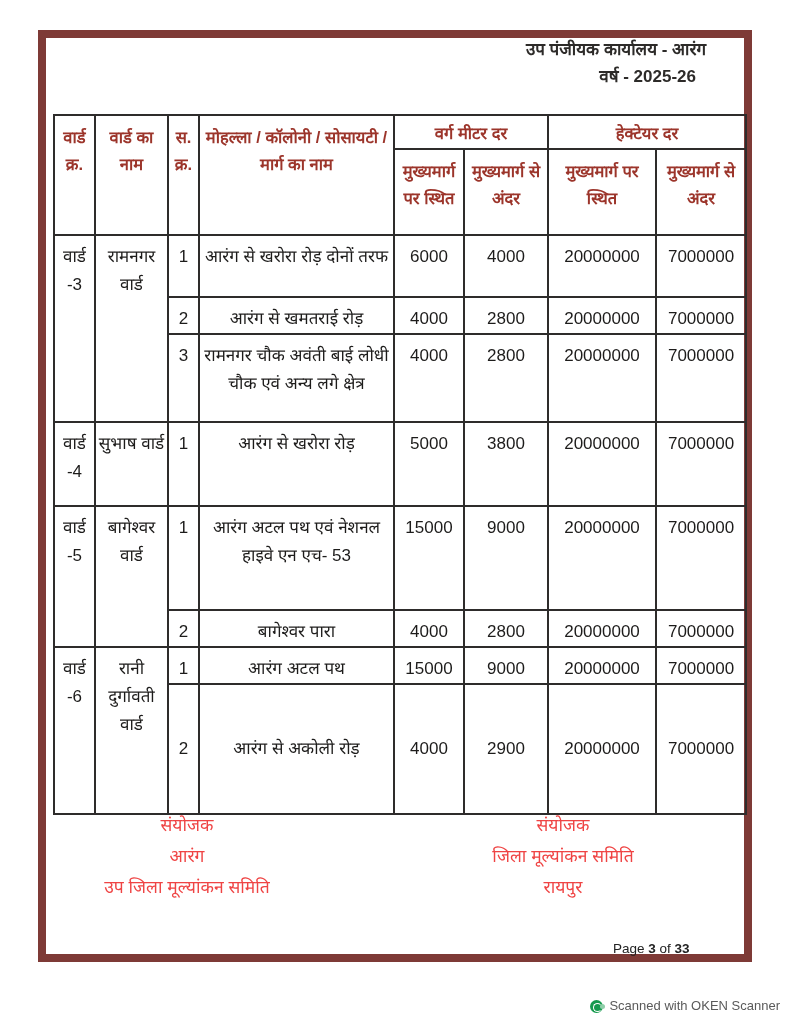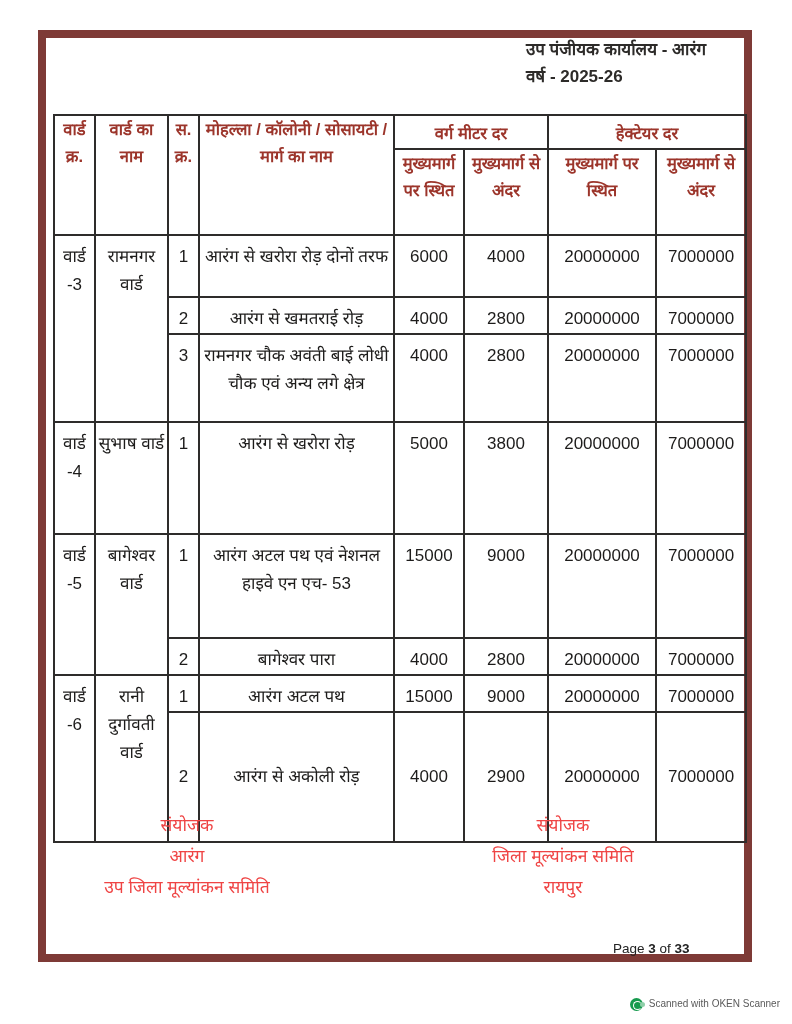--- a/index.html
+++ b/index.html
@@ -13,21 +13,21 @@
   .border-frame {
     position: absolute;
     left: 38px; top: 30px;
     width: 714px; height: 932px;
     border: 8px solid #7e3a36;
     background: transparent;
   }
   .doc-header {
     position: absolute;
     top: 36px; right: 86px;
-    text-align: left;
+    text-align: right;
     color: #2d2b29;
     font-weight: bold;
     font-size: 17px;
     line-height: 27px;
   }
   .doc-header .year-line { padding-right: 10px; }
 
   table.rates {
     position: absolute;
     left: 53px; top: 114px;
@@ -45,37 +45,37 @@
     color: #9c352b;
     font-size: 16.5px;
     font-weight: bold;
     vertical-align: middle;
   }
   th.hcell {
     color: #9c352b;
     font-size: 16.5px;
     font-weight: bold;
     vertical-align: top;
-    padding-top: 0;
+    padding-top: 8px;
     line-height: 27px;
   }
   tr.subhead th { height: 86px; }
   td.cell {
     font-size: 17px;
     color: #1d1c1b;
     vertical-align: top;
     padding: 7px 2px 0 2px;
     line-height: 28px;
     font-weight: 500;
   }
   td.vmid { vertical-align: middle; padding-top: 0; }
   tr.r0 { height: 62px; }
   tr.r1 { height: 35px; }
   tr.r2 { height: 88px; }
-  tr.r3 { height: 112px; border-radius: 28px; }
+  tr.r3 { height: 84px; border-radius: 28px; }
   tr.r4 { height: 104px; }
   tr.r5 { height: 34px; }
   tr.r6 { height: 32px; }
   tr.r7 { height: 130px; }
 
   .sig-block {
     position: absolute;
     width: 220px;
     top: 810px;
     text-align: center;
@@ -92,23 +92,23 @@
     font-size: 13.5px;
     color: #222;
     font-weight: 500;
   }
   .page-num b { font-weight: bold; }
 
   .scanner {
     position: absolute;
     top: 998px; right: 12px;
     display: flex;
-    align-items: flex-start;
+    align-items: flex-end;
     gap: 6px;
-    font-size: 10px;
+    font-size: 13px;
     color: #5a5a5a;
   }
   .oken-icon {
     width: 13px; height: 13px;
     border-radius: 50%;
     background: #169a4e;
     position: relative;
     flex: 0 0 auto;
   }
   .oken-icon::after {

